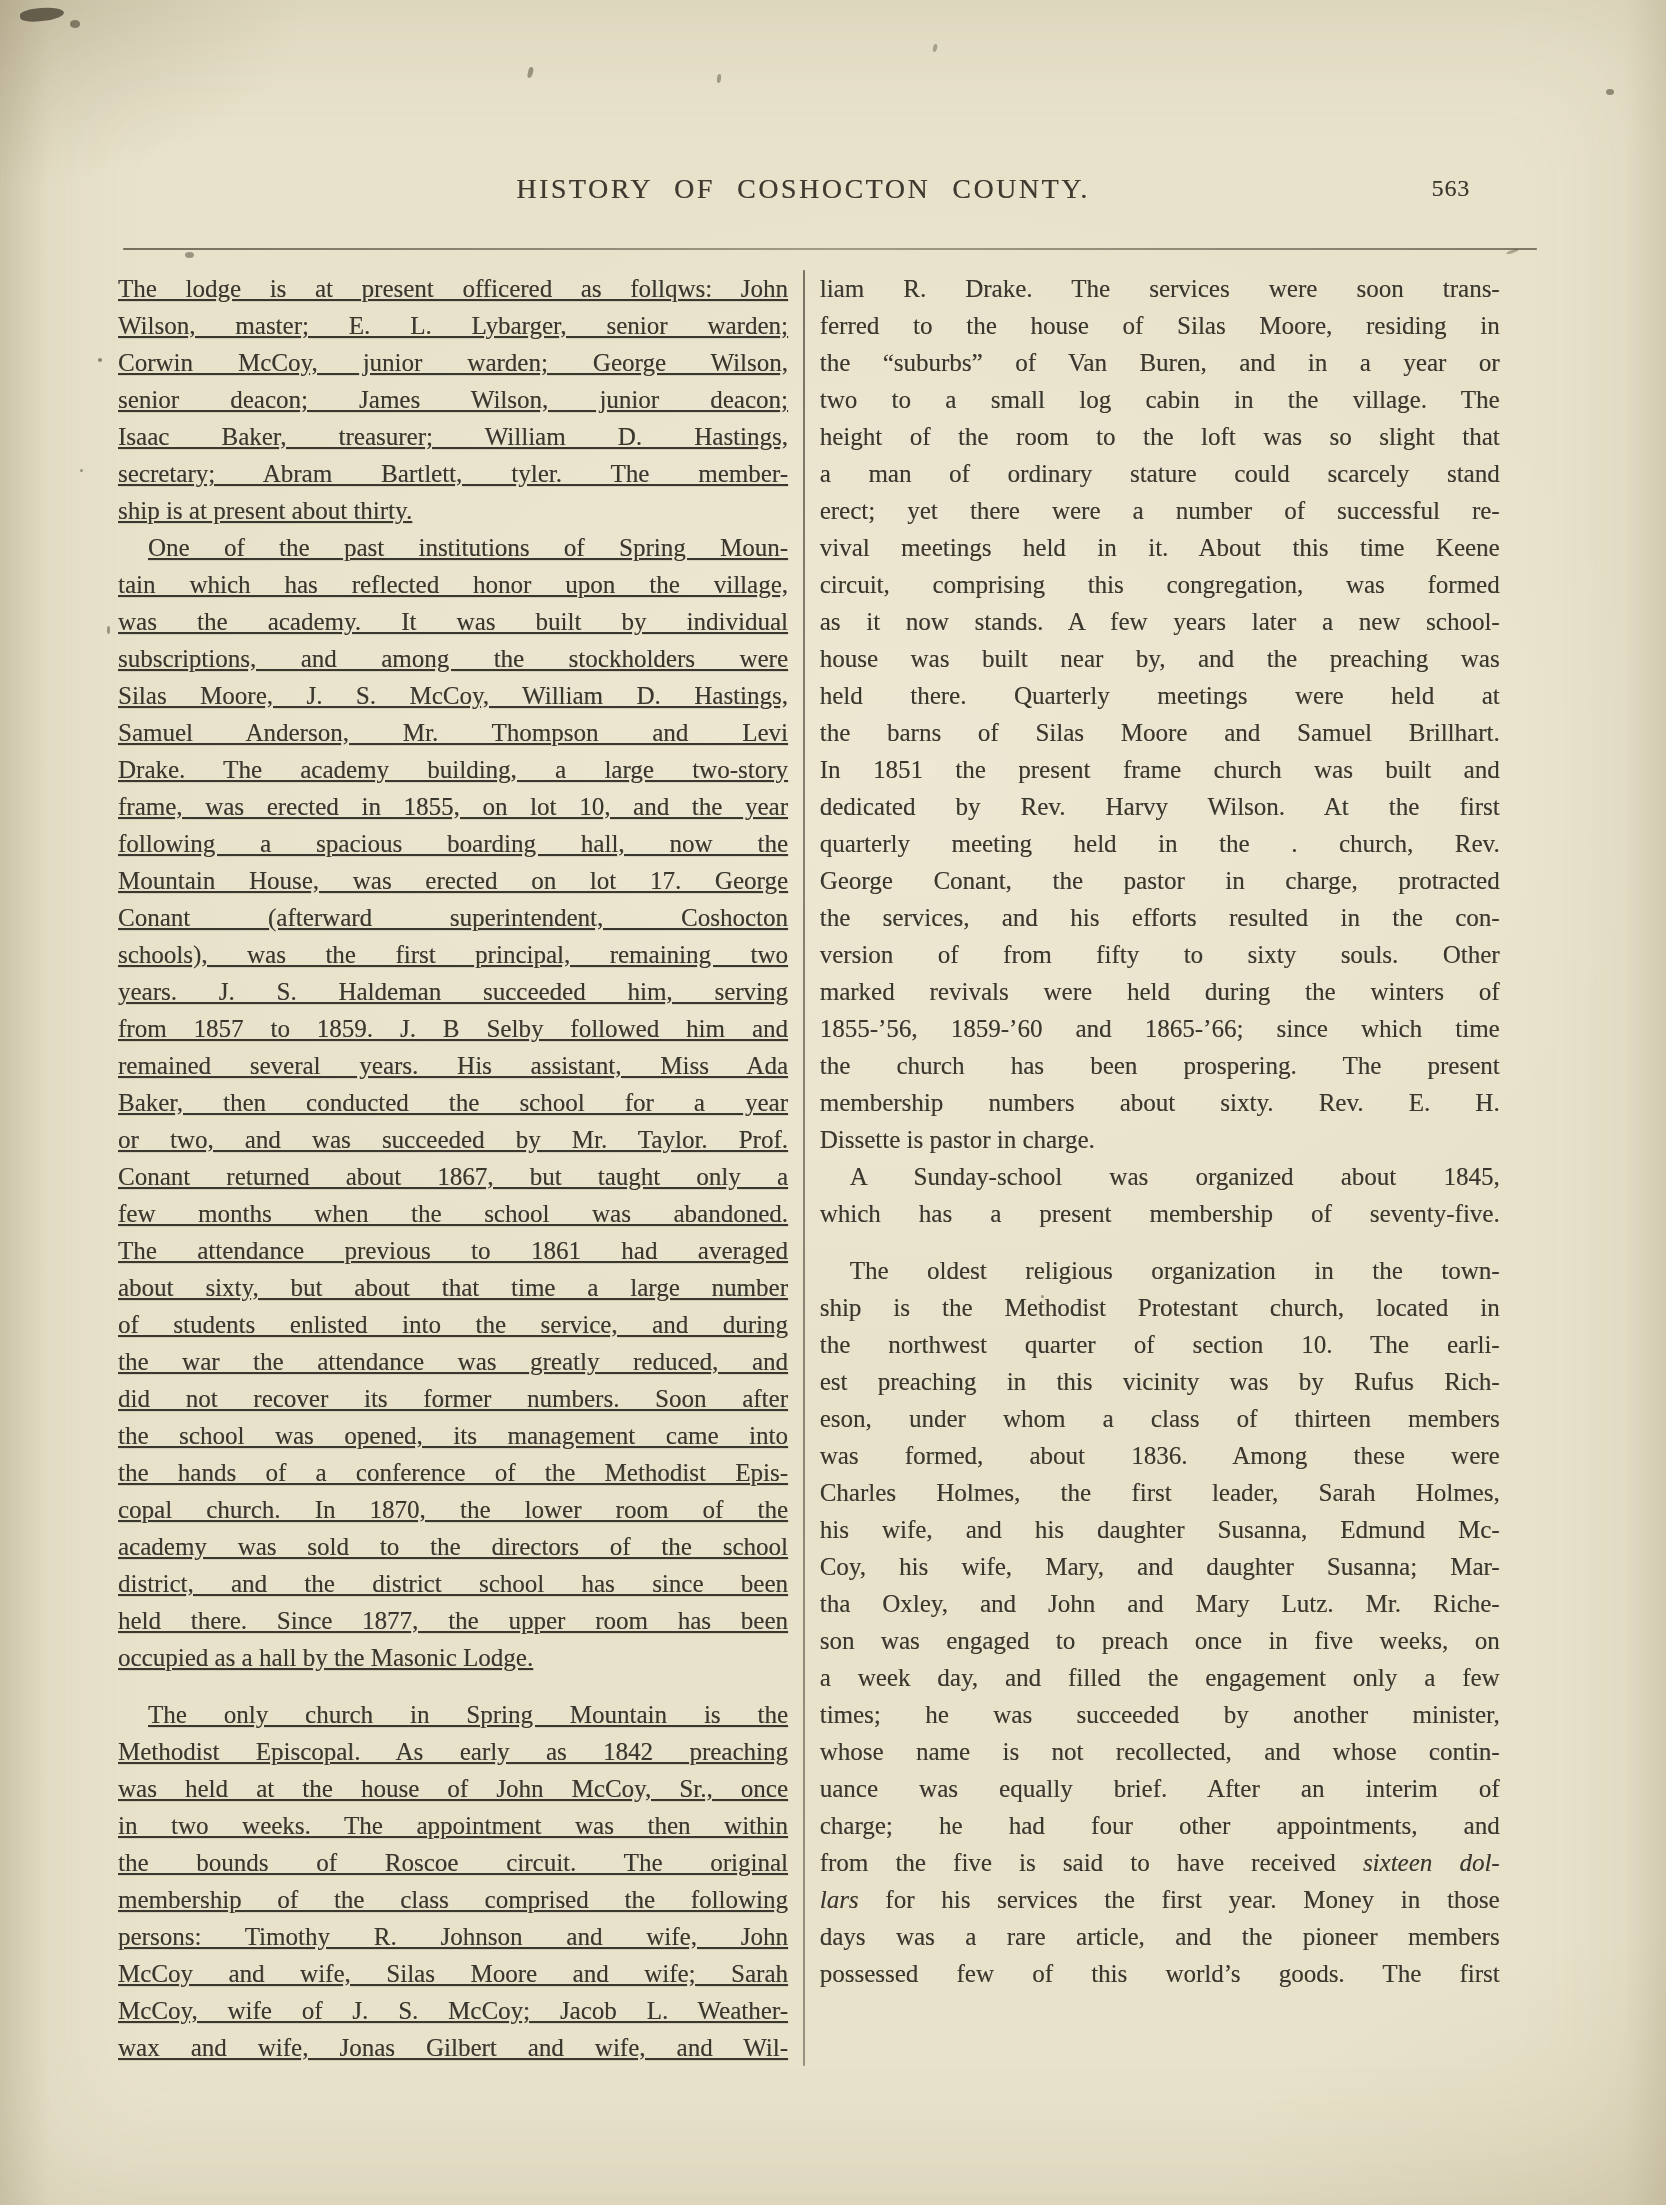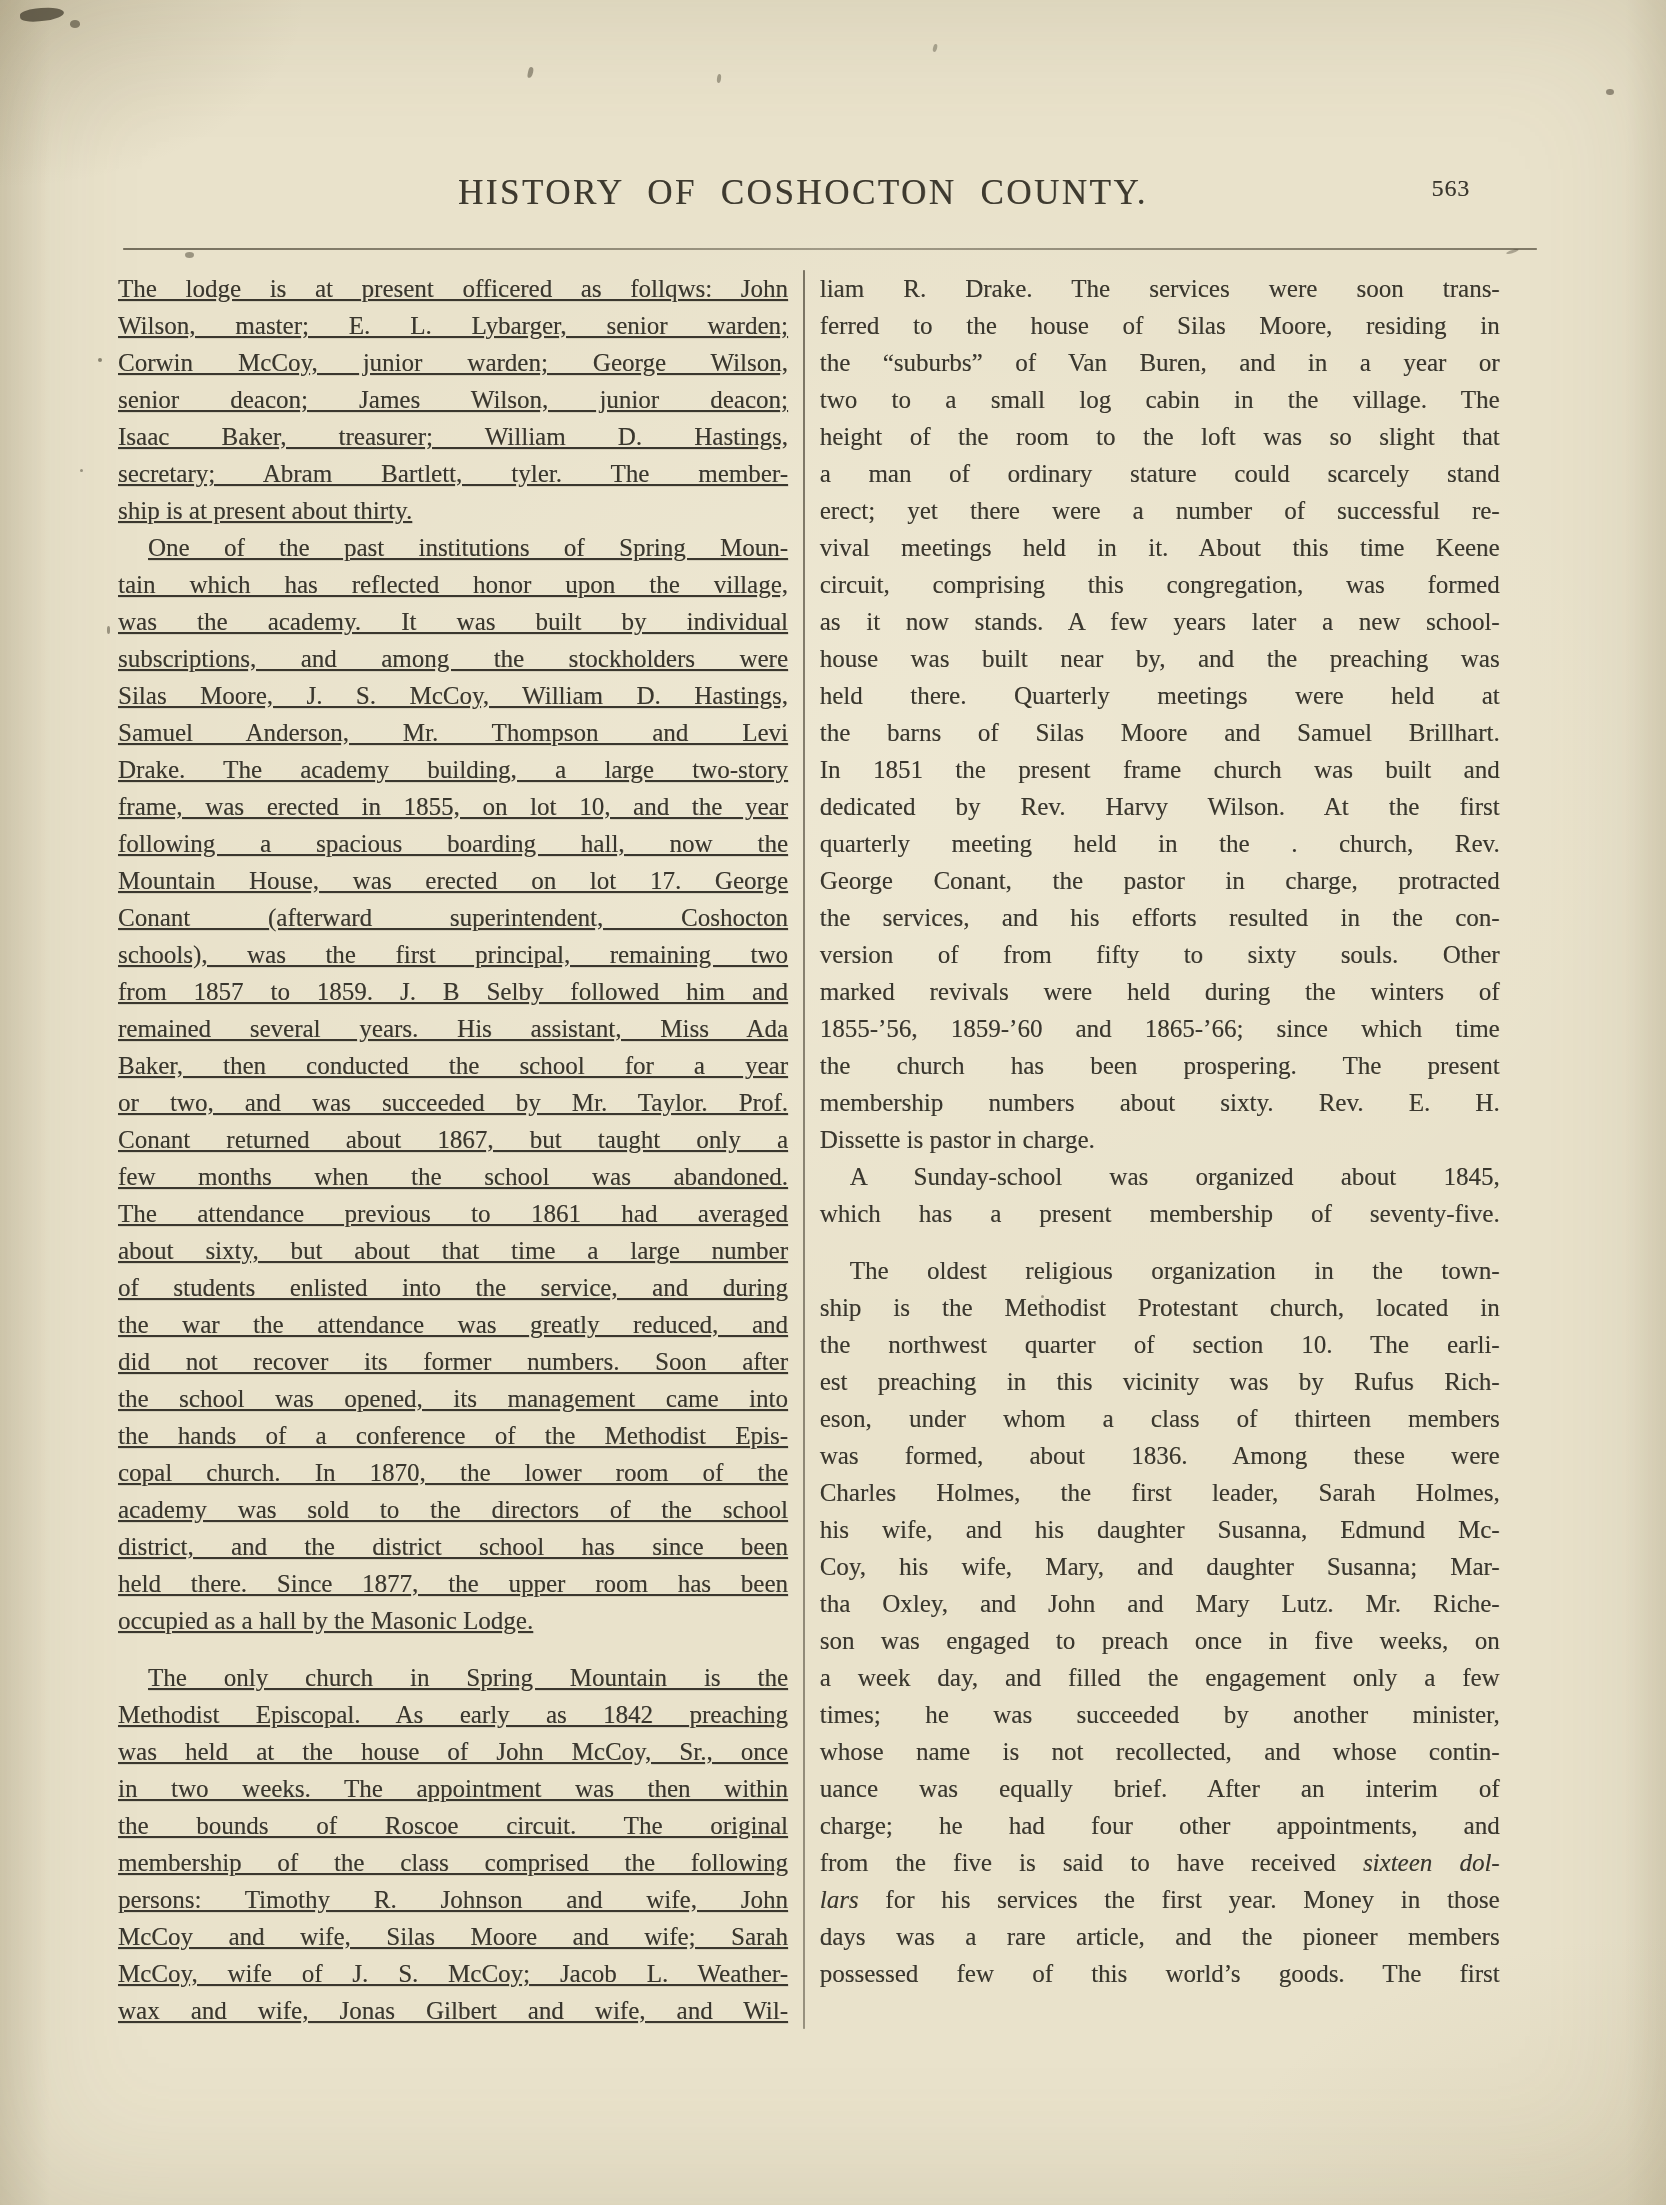--- a/index.html
+++ b/index.html
@@ -22,21 +22,21 @@
       #e9e2cb;
     box-shadow: inset 0 0 142px rgba(105,92,58,0.18);
   }
   .header {
     position: absolute;
     top: 173px; left: 134px; width: 1382px;
     text-align: center;
   }
   .running-title {
     display: inline-block;
-    font-size: 35px;
+    font-size: 28px;
     letter-spacing: 2.5px;
     word-spacing: 12.6px;
     color: #3e3a2f;
     text-shadow: 0.4px 0.4px 0.5px rgba(62,58,47,0.5);
     transform: translateX(-22px);
   }
   .page-number {
     position: absolute;
     right: 46px; top: 1.7px;
     font-size: 24px;
@@ -125,20 +125,21 @@
           <div class="line"><span>was the academy. It was built by individual</span></div>
           <div class="line"><span>subscriptions, and among the stockholders were</span></div>
           <div class="line"><span>Silas Moore, J. S. McCoy, William D. Hastings,</span></div>
           <div class="line"><span>Samuel Anderson, Mr. Thompson and Levi</span></div>
           <div class="line"><span>Drake. The academy building, a large two-story</span></div>
           <div class="line"><span>frame, was erected in 1855, on lot 10, and the year</span></div>
           <div class="line"><span>following a spacious boarding hall, now the</span></div>
           <div class="line"><span>Mountain House, was erected on lot 17. George</span></div>
           <div class="line"><span>Conant (afterward superintendent, Coshocton</span></div>
           <div class="line"><span>schools), was the first principal, remaining two</span></div>
+          <div class="line"><span>years. J. S. Haldeman succeeded him, serving</span></div>
           <div class="line"><span>from 1857 to 1859. J. B Selby followed him and</span></div>
           <div class="line"><span>remained several years. His assistant, Miss Ada</span></div>
           <div class="line"><span>Baker, then conducted the school for a year</span></div>
           <div class="line"><span>or two, and was succeeded by Mr. Taylor. Prof.</span></div>
           <div class="line"><span>Conant returned about 1867, but taught only a</span></div>
           <div class="line"><span>few months when the school was abandoned.</span></div>
           <div class="line"><span>The attendance previous to 1861 had averaged</span></div>
           <div class="line"><span>about sixty, but about that time a large number</span></div>
           <div class="line"><span>of students enlisted into the service, and during</span></div>
           <div class="line"><span>the war the attendance was greatly reduced, and</span></div>

